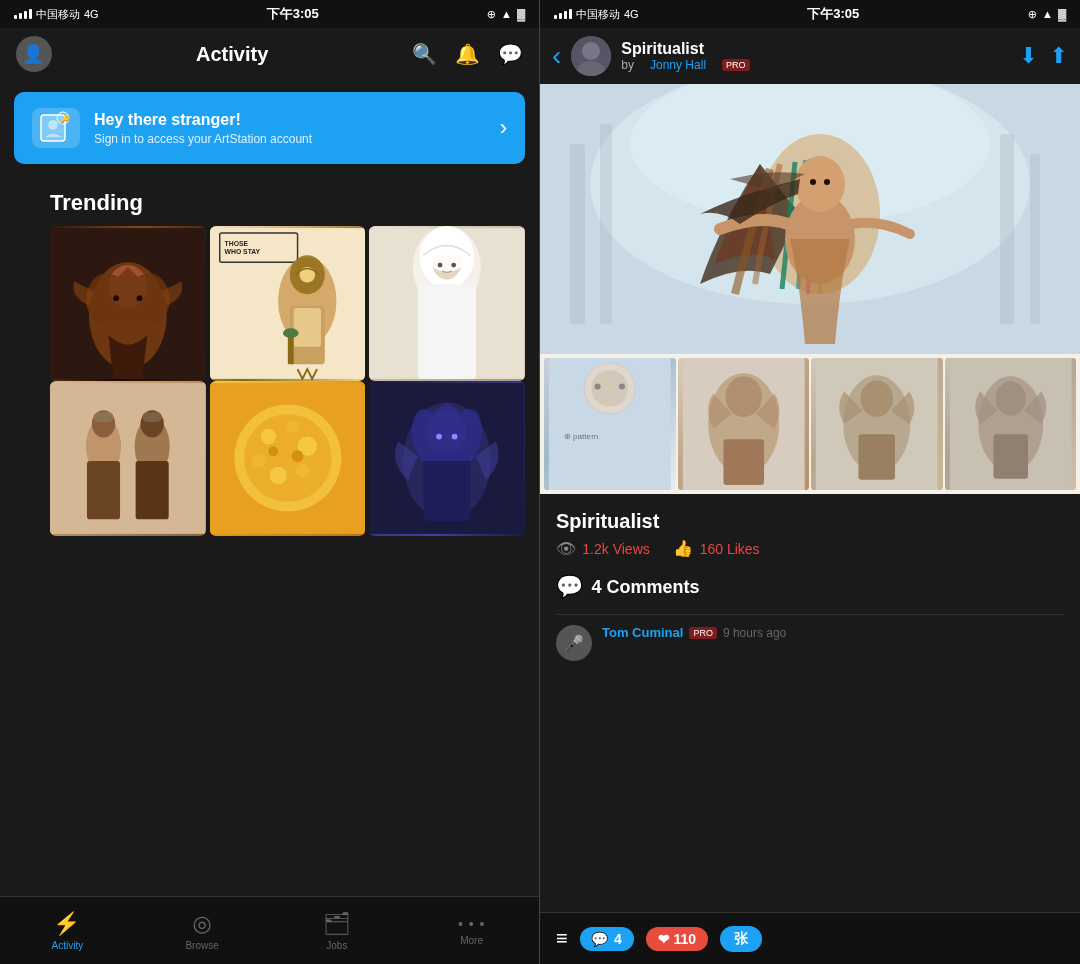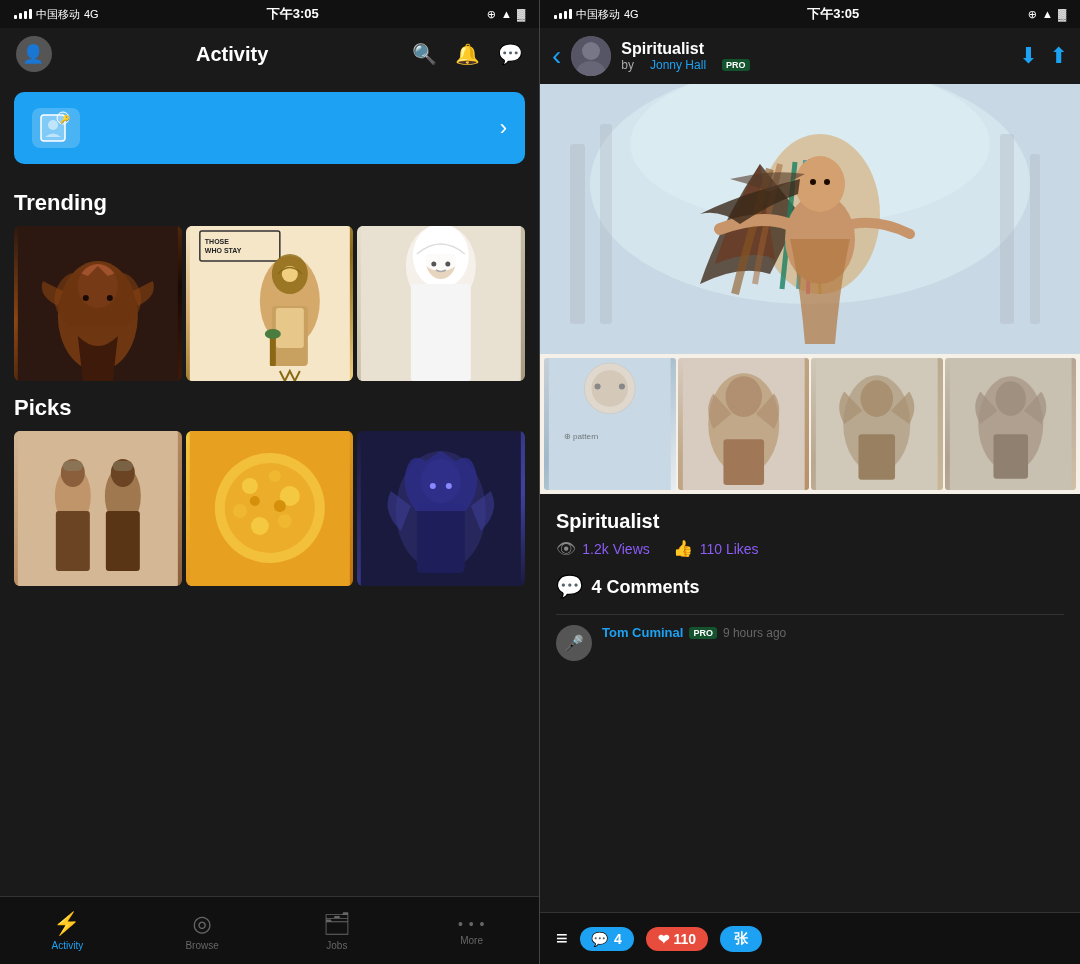--- a/index.html
+++ b/index.html
@@ -108,20 +108,21 @@
     .signin-text h3 { color: #fff; font-size: 16px; font-weight: 700; }
     .signin-text p { color: rgba(255,255,255,0.85); font-size: 12px; margin-top: 3px; }
     .signin-chevron { color: #fff; font-size: 22px; }
 
     
     .content-scroll {
       flex: 1;
       overflow-y: auto;
       overflow-x: hidden;
       padding-bottom: 66px;
+      margin-left: 36px;
     }
     .content-scroll::-webkit-scrollbar { display: none; }
 
     
     .section-header {
       font-size: 22px;
       font-weight: 700;
       color: #fff;
       padding: 14px 14px 10px;
     }
@@ -197,24 +198,24 @@
       background: #555;
       overflow: hidden;
       flex-shrink: 0;
     }
     .artist-info { flex: 1; }
     .artist-name { color: #fff; font-size: 16px; font-weight: 700; }
     .artist-by { display: flex; align-items: center; gap: 16px; }
     .artist-by-text { color: #aaa; font-size: 12px; }
     .artist-link { color: #1da1f2; font-size: 12px; }
     .pro-badge {
-      background: #14532d;
+      background: #7f1d1d;
       color: #fff;
       font-size: 9px;
-      font-weight: 700;
+      font-weight: 400;
       padding: 1px 4px;
       border-radius: 3px;
     }
     .right-nav-actions { display: flex; gap: 12px; }
     .right-nav-icon { color: #1da1f2; font-size: 22px; cursor: pointer; }
 
     
     .main-image {
       width: 100%;
       height: 270px;
@@ -252,21 +253,21 @@
     .details-subtitle { color: #aaa; font-size: 14px; margin-bottom: 6px; }
     .details-date { color: #888; font-size: 13px; margin-bottom: 14px; }
     .stats-row {
       display: flex;
       gap: 24px;
       margin-bottom: 16px;
       align-items: center;
     }
     .stat-item { display: flex; align-items: center; gap: 6px; }
     .stat-icon { font-size: 16px; color: #888; }
-    .stat-text { color: #8b5cf6; font-size: 14px; }
+    .stat-text { color: #ef4444; font-size: 14px; }
     .comments-row {
       display: flex;
       align-items: center;
       gap: 8px;
       margin-bottom: 14px;
     }
     .comment-icon { font-size: 22px; color: #1da1f2; }
     .comment-count-text { color: #fff; font-size: 18px; font-weight: 600; }
     .comment-item {
       display: flex;
@@ -403,20 +404,24 @@
   <div class="signin-banner">
     <div class="signin-banner-left">
       <div class="signin-icon-box">
         <svg width="36" height="36" viewBox="0 0 36 36">
           <rect x="3" y="5" width="24" height="26" rx="3" fill="rgba(255,255,255,0.3)" stroke="white" stroke-width="1.5"></rect>
           <circle cx="15" cy="15" r="5" fill="rgba(255,255,255,0.5)"></circle>
           <path d="M7 27 Q15 20 23 27" fill="rgba(255,255,255,0.5)"></path>
           <circle cx="25" cy="8" r="6" fill="rgba(255,255,255,0.15)" stroke="white" stroke-width="1"></circle>
           <text x="22" y="12" font-size="8" fill="white">🔑</text>
         </svg>
+      </div>
+      <div class="signin-text">
+        <h3>Hey there stranger!</h3>
+        <p>Sign in to access your ArtStation account</p>
       </div>
     </div>
     <div class="signin-chevron">›</div>
   </div>
 
   <div class="content-scroll">
 
     <div class="section-header">Trending</div>
     <div class="trending-grid">
       <div class="trending-item art-1">
@@ -458,21 +463,20 @@
           <ellipse cx="80" cy="35" rx="15" ry="18" fill="#e8d5c0"></ellipse>
           <ellipse cx="80" cy="25" rx="22" ry="20" fill="white" opacity="0.9"></ellipse>
           <path d="M56 28 Q80 8 104 28" stroke="#ddd" stroke-width="1.5" fill="white"></path>
           <circle cx="73" cy="38" r="2.5" fill="#555"></circle>
           <circle cx="87" cy="38" r="2.5" fill="#555"></circle>
           <path d="M75 44 Q80 47 85 44" stroke="#aaa" stroke-width="1.5" fill="none"></path>
         </svg>
       </div>
     </div>
 
-    <div class="section-header">Picks</div>
     <div class="picks-grid">
       <div class="picks-item art-4">
         <svg width="100%" height="100%" viewBox="0 0 160 155" xmlns="http://www.w3.org/2000/svg">
           <rect width="160" height="155" fill="#d4b896"></rect>
           <ellipse cx="55" cy="65" rx="18" ry="30" fill="#c0956a"></ellipse>
           <ellipse cx="55" cy="42" rx="12" ry="14" fill="#8b5e3c"></ellipse>
           <rect x="38" y="80" width="34" height="60" fill="#6b4423" rx="3"></rect>
           <ellipse cx="105" cy="65" rx="18" ry="30" fill="#a07850"></ellipse>
           <ellipse cx="105" cy="42" rx="12" ry="14" fill="#6b4423"></ellipse>
           <rect x="88" y="80" width="34" height="60" fill="#5a3515" rx="3"></rect>
@@ -663,21 +667,21 @@
 
   <div class="details">
     <div class="details-title">Spiritualist</div>
     <div class="stats-row">
       <div class="stat-item">
         <span class="stat-icon">👁</span>
         <span class="stat-text">1.2k Views</span>
       </div>
       <div class="stat-item">
         <span class="stat-icon">👍</span>
-        <span class="stat-text">110 Likes</span>
+        <span class="stat-text">160 Likes</span>
       </div>
     </div>
     <div class="comments-row">
       <span class="comment-icon">💬</span>
       <span class="comment-count-text">4 Comments</span>
     </div>
     <div class="comment-item">
       <div class="comment-avatar">
         <span>🎤</span>
       </div>

